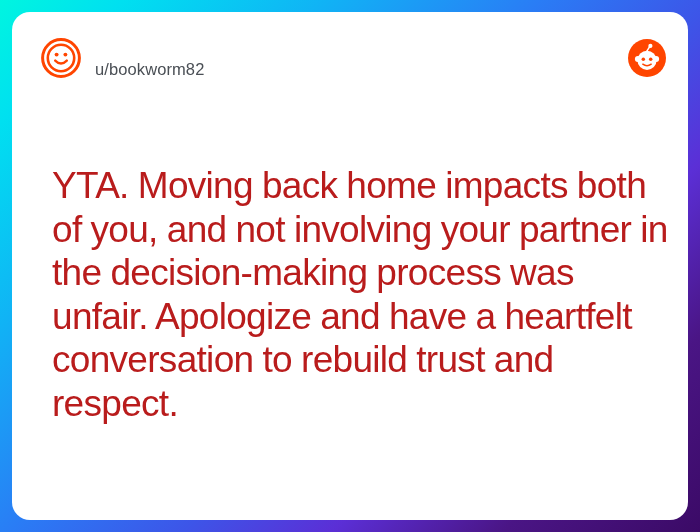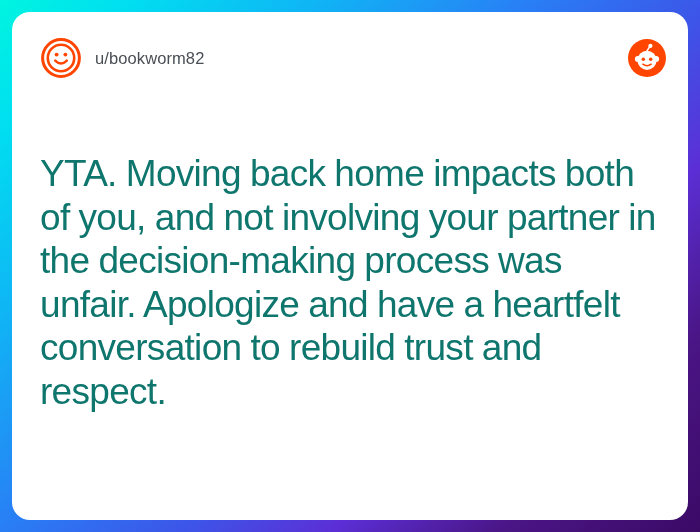--- a/index.html
+++ b/index.html
@@ -50,21 +50,21 @@
     width: 100%;
     height: 92px;
     display: flex;
     align-items: center;
     box-sizing: border-box;
     padding: 0 22px 0 28px;
   }
 
   .user-block {
     display: flex;
-    align-items: center;
+    align-items: flex-end;
     gap: 13px;
   }
 
   .avatar {
     width: 42px;
     height: 42px;
     flex: 0 0 42px;
     display: block;
   }
 
@@ -89,25 +89,25 @@
   
   .body-text {
     position: absolute;
     left: 28px;
     top: 140px;
     width: 624px;
     font-family: "Liberation Sans", sans-serif;
     font-size: 37px;
     line-height: 43.5px;
     font-weight: 400;
-    color: #0f766e;
+    color: #b91c1c;
     letter-spacing: -0.7px;
     word-spacing: -0.5px;
     white-space: pre-wrap;
-    margin: 0;
+    margin: 12px;
   }
 </style>
 </head>
 <body>
 
 <div id="stage">
 
   <div id="card">
 
     <div class="header">

